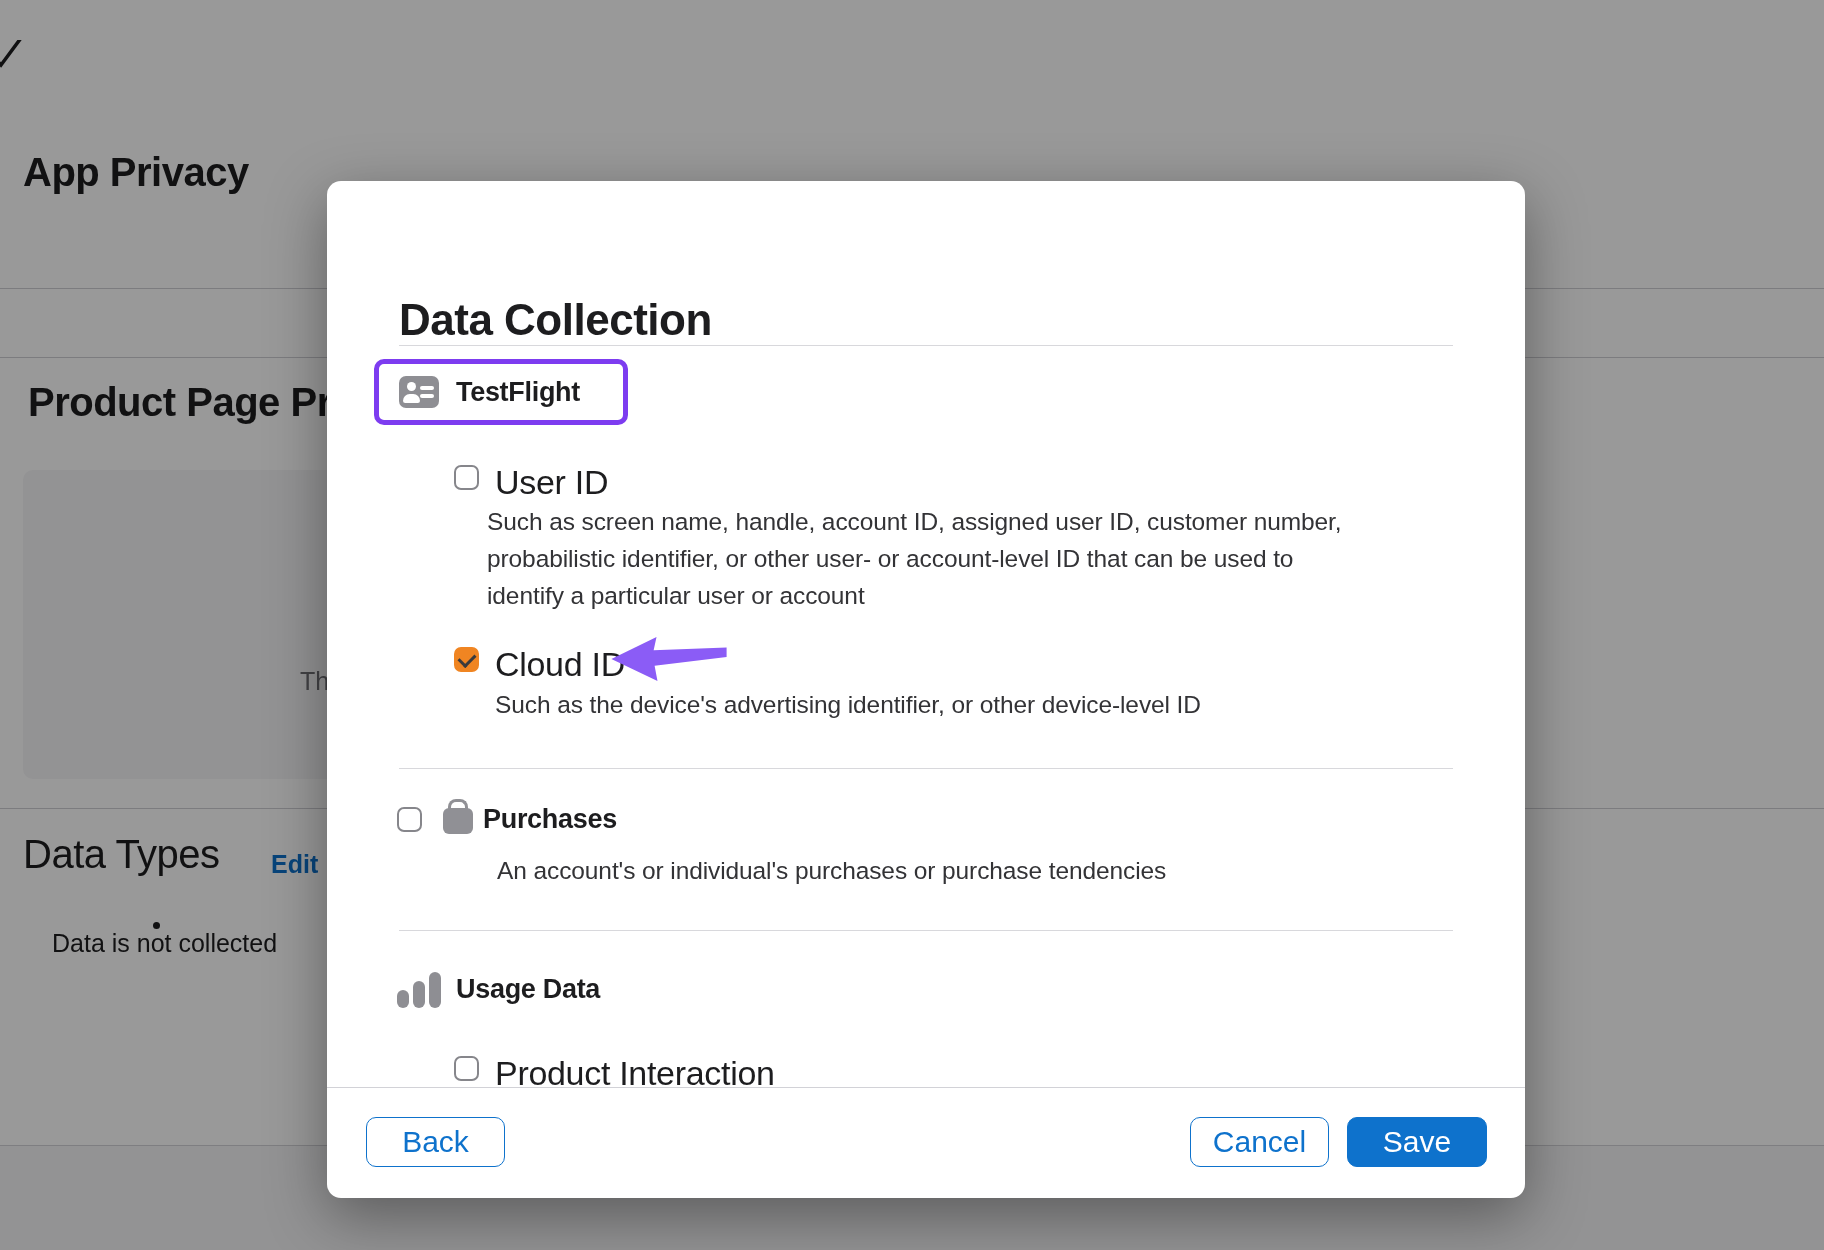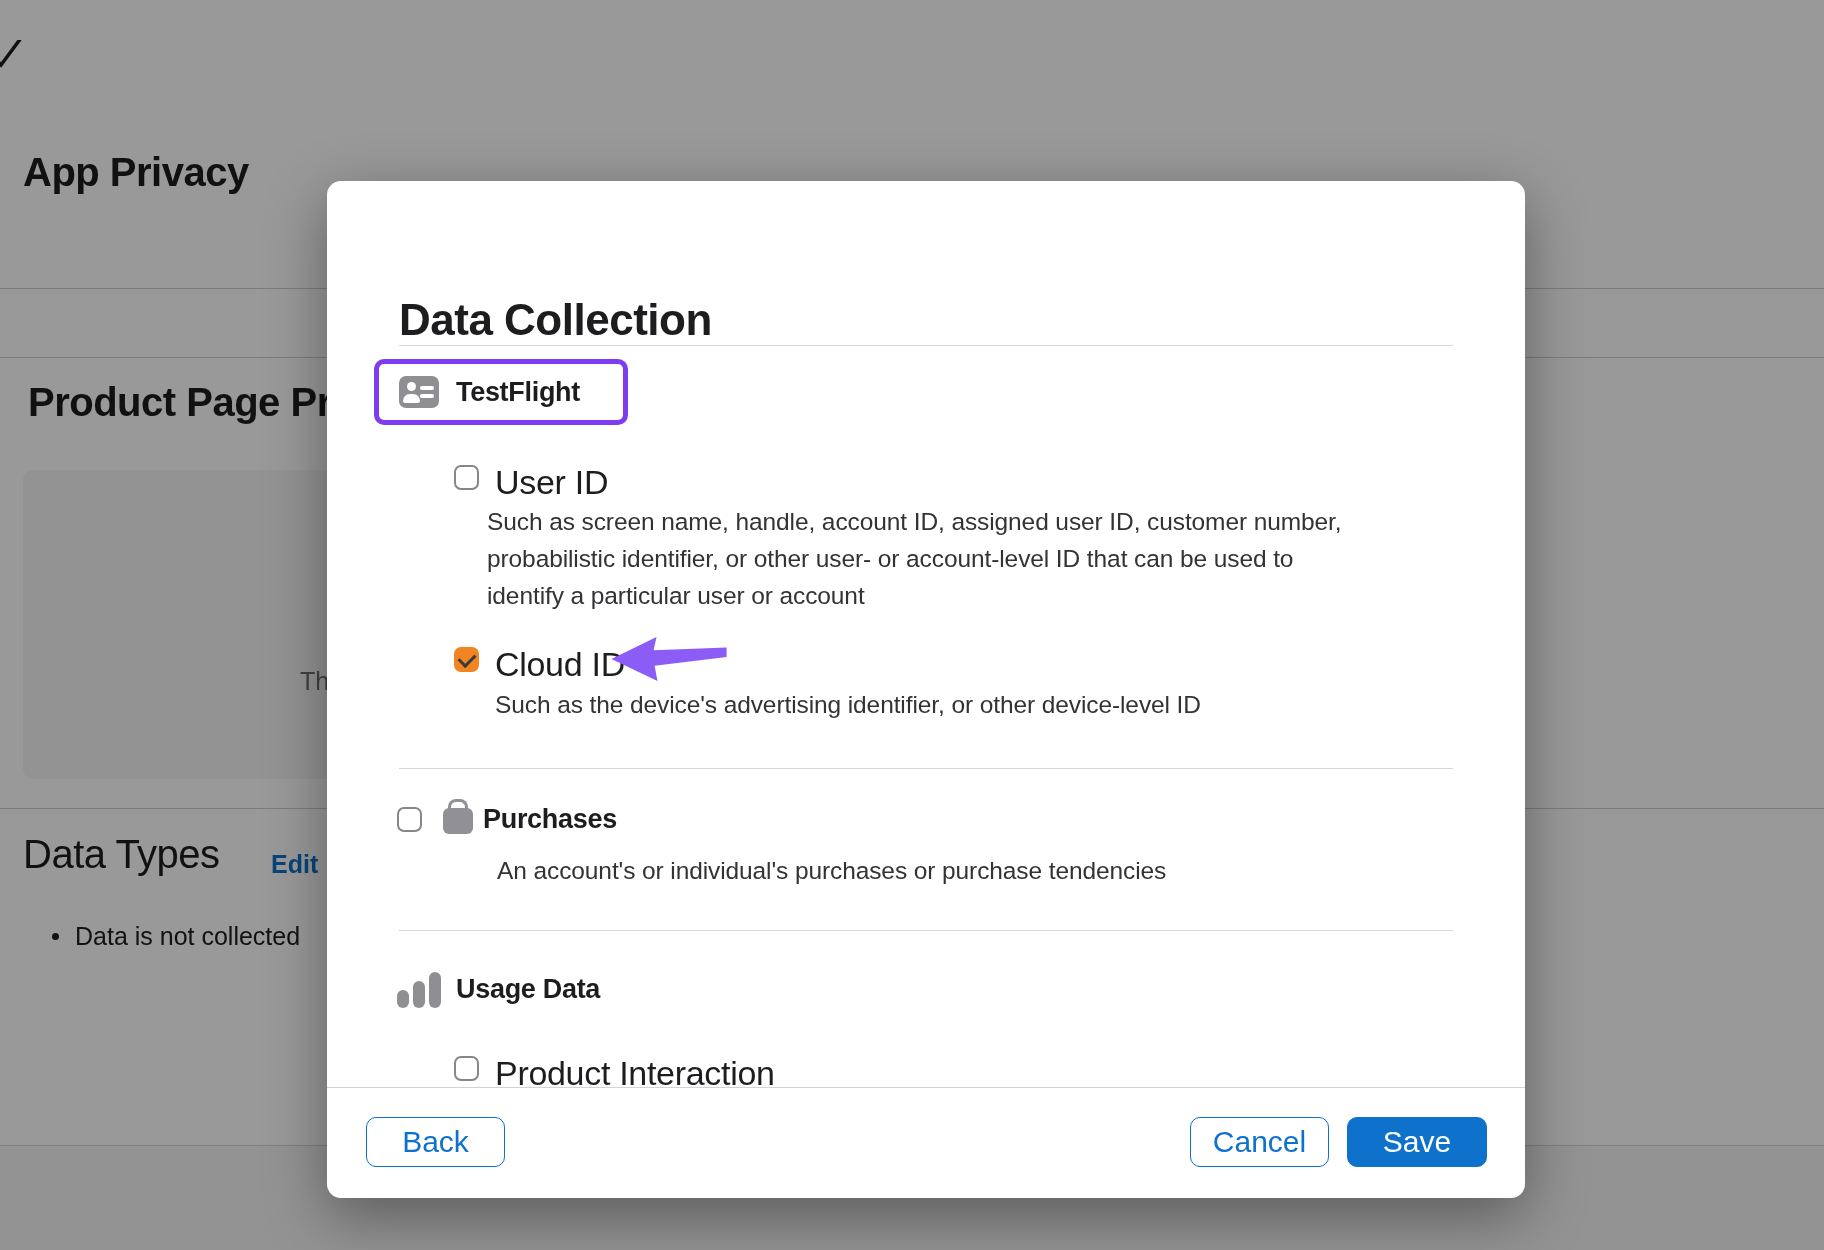--- a/index.html
+++ b/index.html
@@ -20,21 +20,21 @@
   .h-divider { position:absolute; left:0; right:0; height:1px; background:#cfcfd4; }
   .page-title   { position:absolute; left:23px; top:150px; font-size:40px; font-weight:700; letter-spacing:-0.5px; }
   .section-title{ position:absolute; left:28px; top:380px; font-size:40px; font-weight:700; letter-spacing:-0.5px; }
 
   .preview-panel { position:absolute; left:23px; top:470px; width:1480px; height:309px;
                    background:#f5f5f7; border-radius:10px; }
   .preview-frag  { position:absolute; left:277px; top:197px; font-size:25px; color:#6e6e73; }
 
   .datatypes-title { position:absolute; left:23px; top:832px; font-size:40px; font-weight:400; letter-spacing:-0.5px; }
   .edit-link { position:absolute; left:271px; top:850px; font-size:25px; font-weight:600; color:var(--blue); cursor:pointer; }
-  .bullet-row { position:absolute; left:52px; top:922px; font-size:25px; display:flex; align-items:center; }
+  .bullet-row { position:absolute; left:52px; top:922px; font-size:25px; display:flex; align-items:center;flex-direction:column; }
   .bullet-dot { width:7px; height:7px; border-radius:50%; background:#1d1d1f; margin-right:16px; }
 
   .page-footer-band { position:absolute; left:0; right:0; top:1145px; bottom:0;
                       background:#f5f5f7; border-top:1px solid #d2d2d7; }
 
   
   .overlay { position:absolute; inset:0; background:rgba(0,0,0,0.40); z-index:10; }
 
   
   .modal { position:absolute; left:327px; top:181px; width:1198px; height:1017px;

